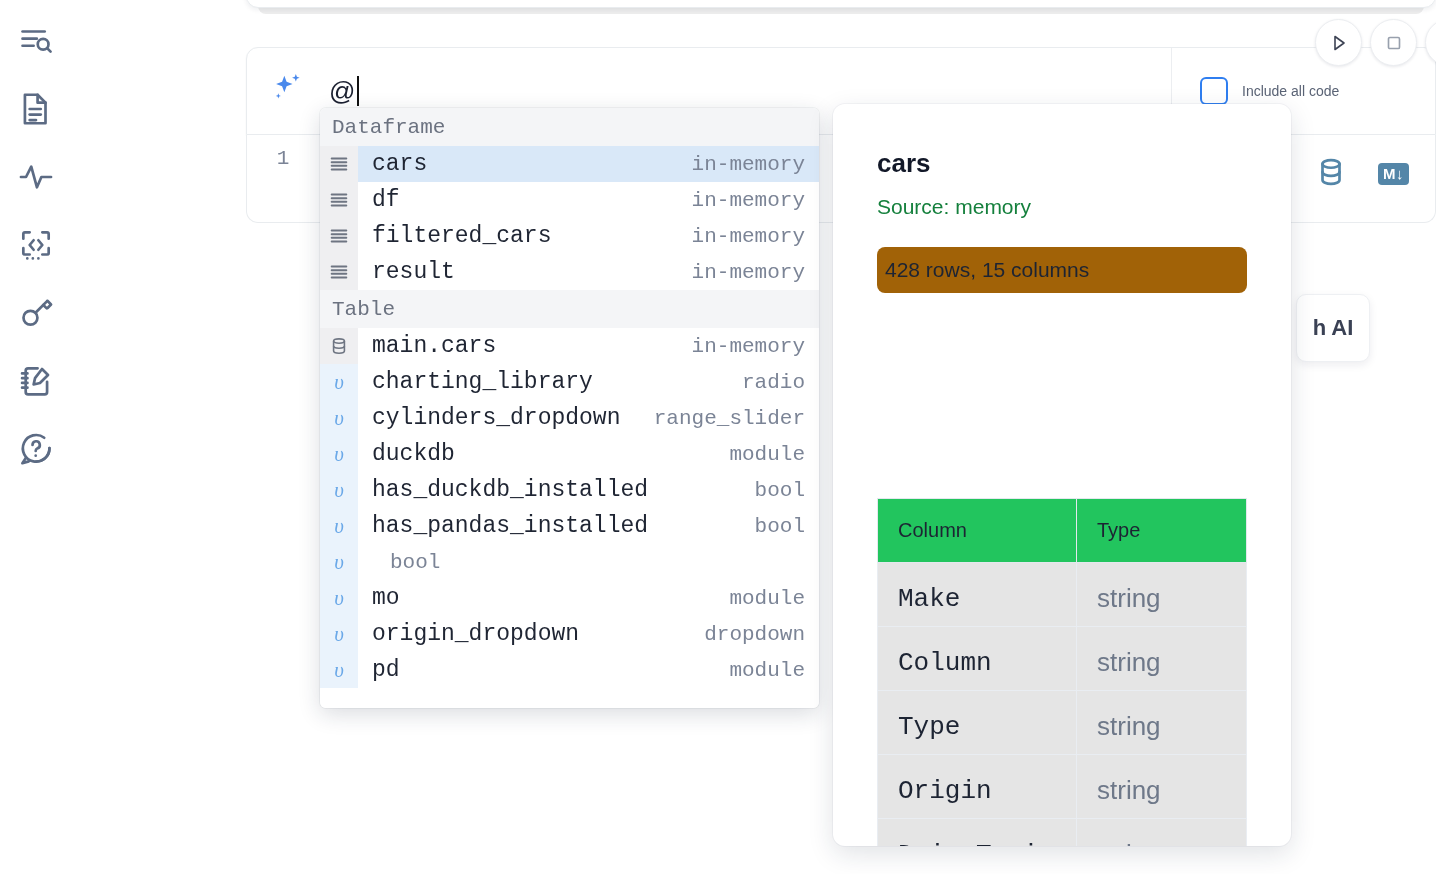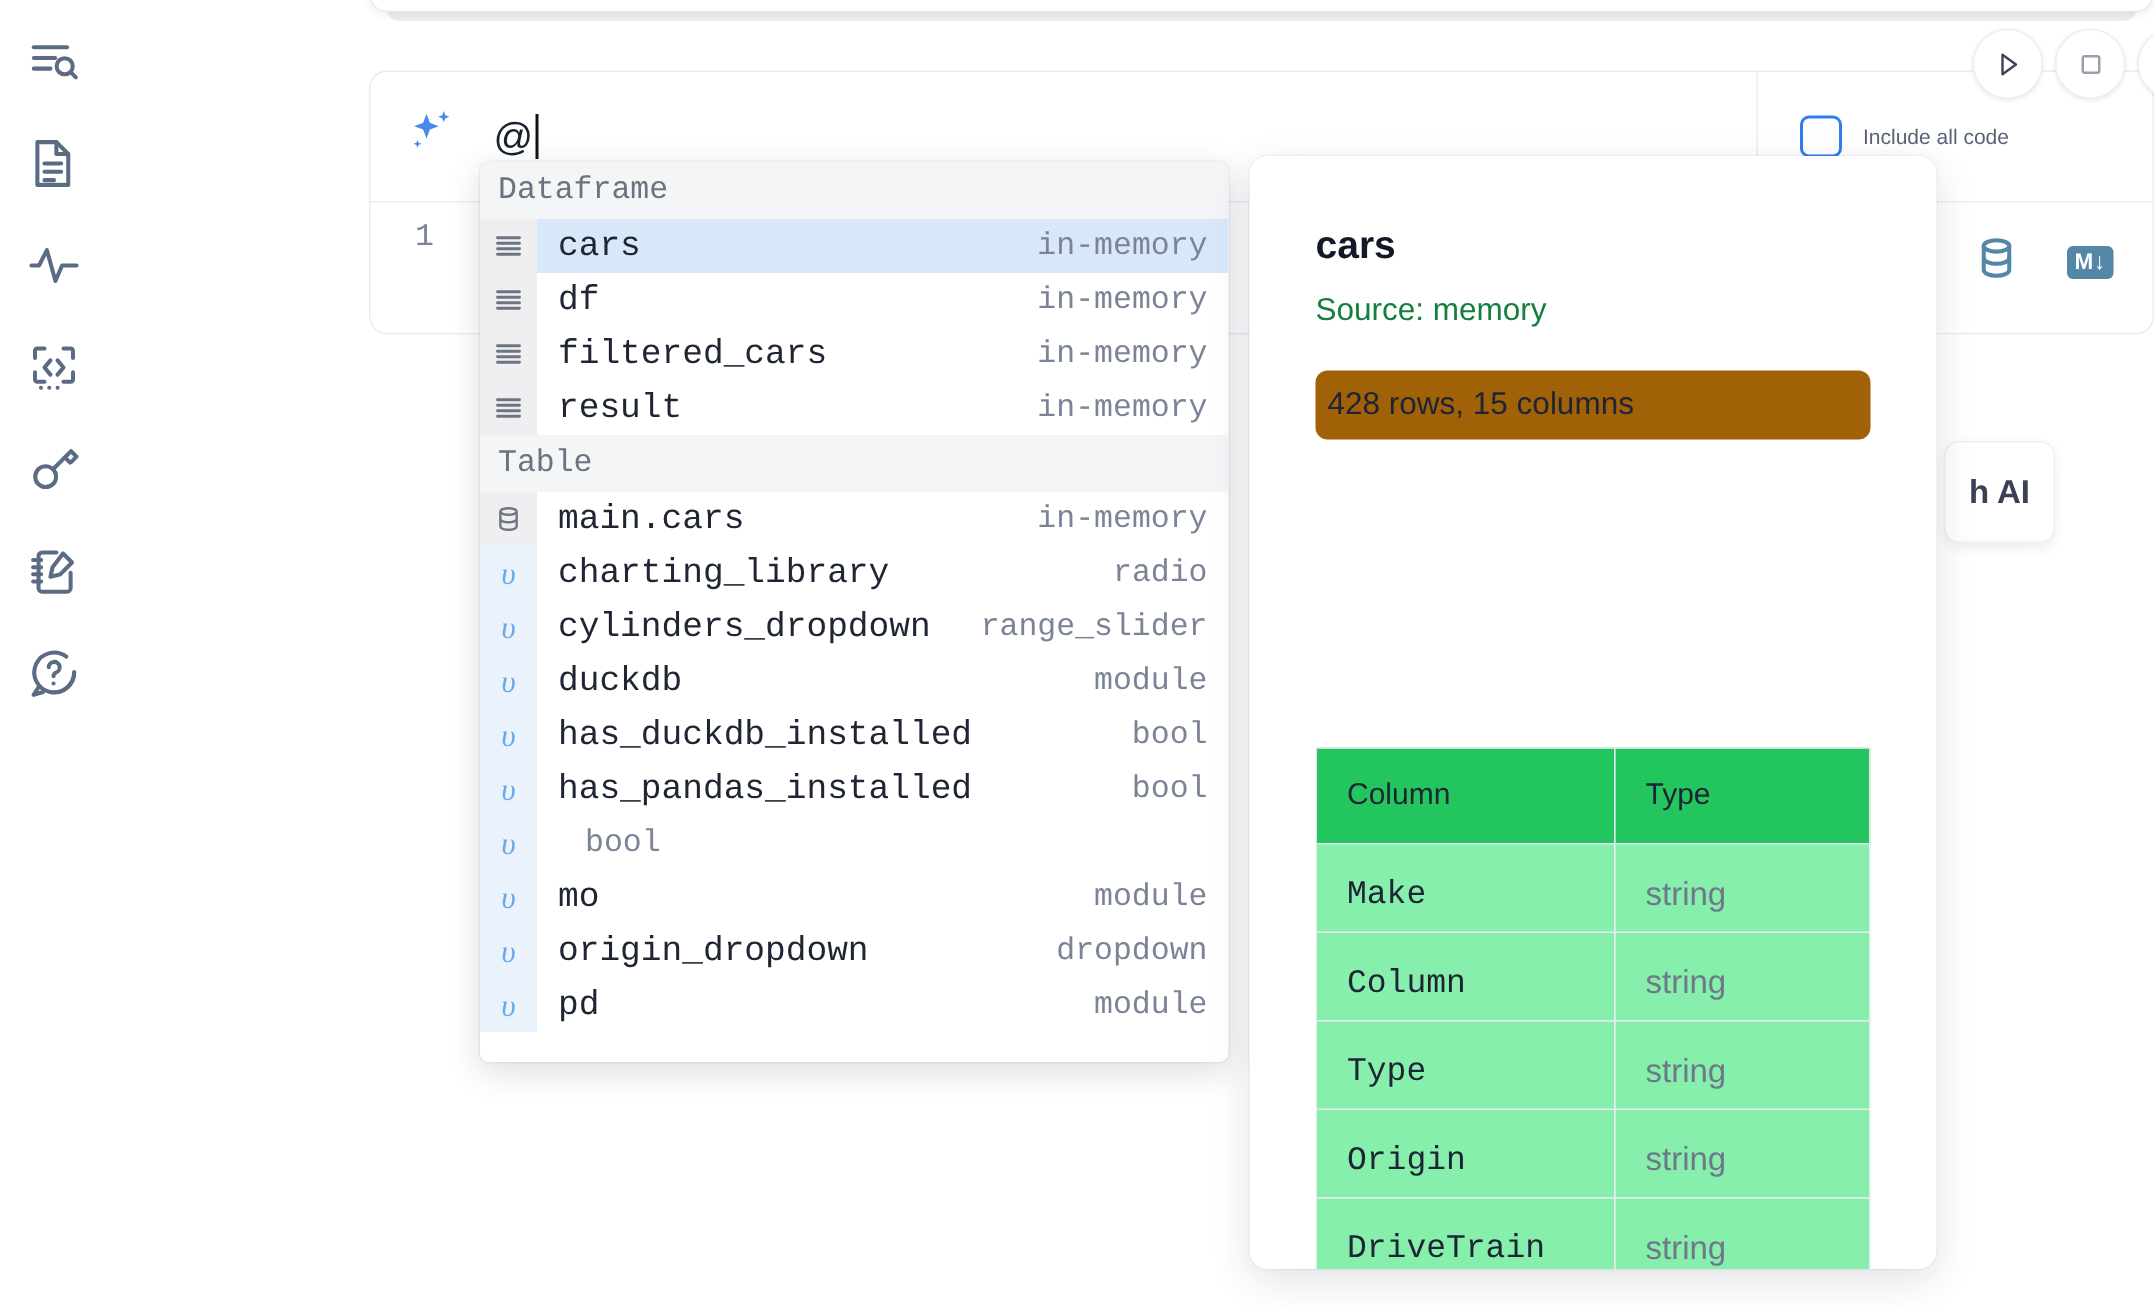--- a/index.html
+++ b/index.html
@@ -164,21 +164,21 @@
     font-size: 21px; color: #1d2433;
   }
   .detail-tbl { margin-top: 46px; width: 100%; border-collapse: collapse; table-layout: fixed; }
   .detail-tbl th {
     background: #22c55e; border: 1px solid #e4e8ee;
     text-align: left; padding: 20px 0 20px 20px;
     font-size: 20px; font-weight: 400; color: #1d2433;
   }
   .detail-tbl td {
     border: 1px solid #e9edf2; padding: 20px 0 12px 20px;
-    font-size: 22px; background: #86efac;
+    font-size: 26px; background: #e5e5e5;
   }
   .detail-tbl td.col-name { font-family: "Liberation Mono", monospace; color: #1d2433; }
   .detail-tbl td.col-type { color: #6e7889; }
   .detail-scroll { position: absolute; left: 44px; top: 348px; right: 44px; bottom: 0; overflow: hidden; }
 </style>
 </head>
 <body>
 
 <div id="root">
 

